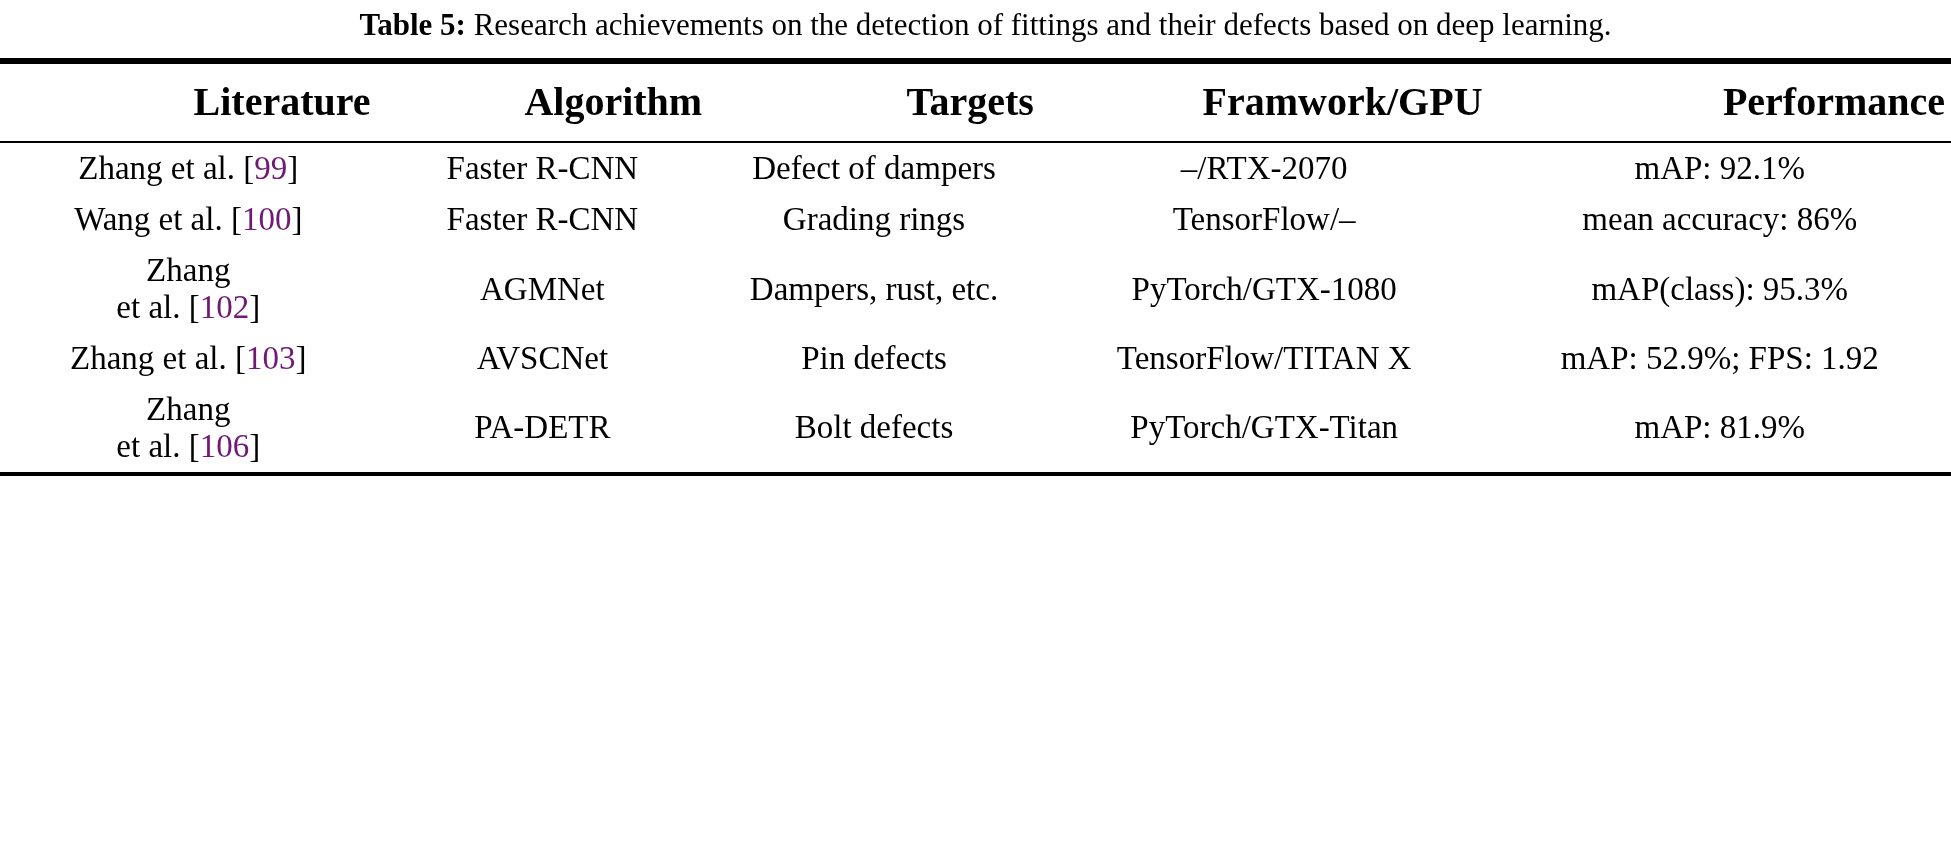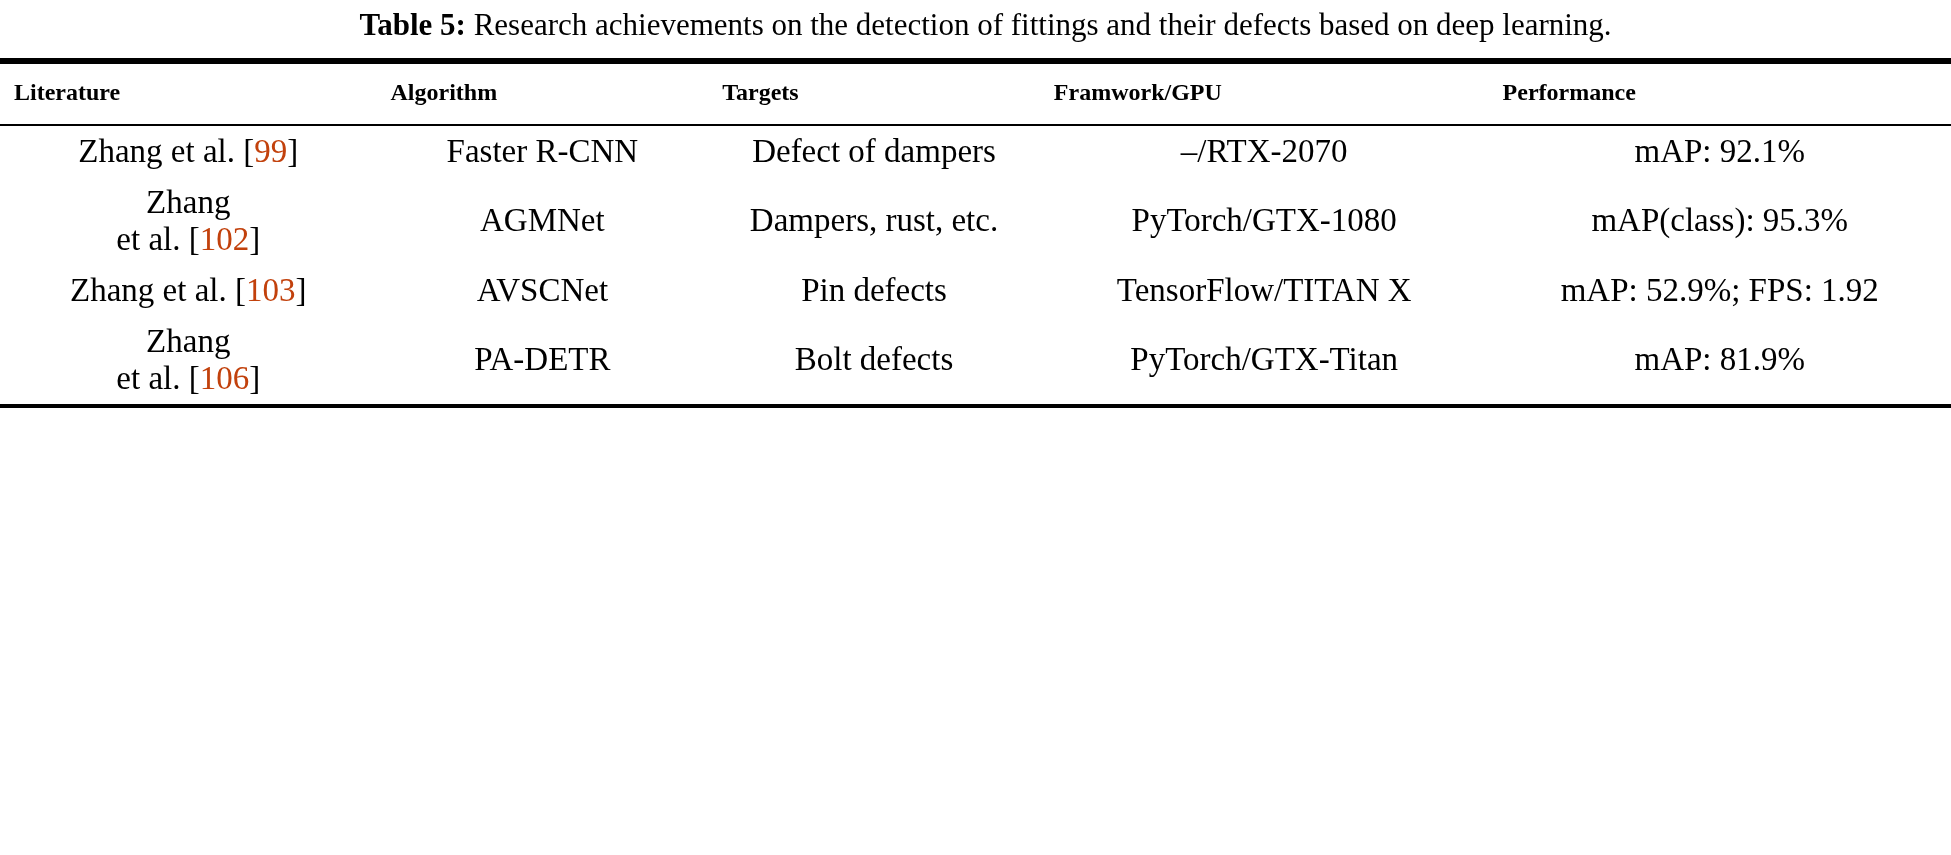--- a/index.html
+++ b/index.html
@@ -59,36 +59,36 @@
     border-collapse: collapse;
     table-layout: fixed;
   }
   table.data col.c0 { width: 19.3%; }
   table.data col.c1 { width: 17.0%; }
   table.data col.c2 { width: 17.0%; }
   table.data col.c3 { width: 23.0%; }
   table.data col.c4 { width: 23.7%; }
 
   table.data th {
-    font-size: 24px;
+    font-size: 40px;
     font-weight: bold;
-    text-align: left;
+    text-align: right;
     padding: 16px 6px 18px 14px;
     line-height: 1.08;
     vertical-align: middle;
   }
   table.data td {
     font-size: 33px;
     text-align: center;
     padding: 7px 8px;
     line-height: 1.12;
     vertical-align: middle;
   }
   .ref {
-    color: #c2410c;
+    color: #701a75;
     font-family: Liberation Serif, serif;
   }
   .two-line {
     display: block;
   }
 </style>
 </head>
 <body>
 
 <div class="table-figure">
@@ -131,20 +131,27 @@
     <tbody>
 
       <tr>
         <td><span>Zhang et al. [</span><span class="ref">99</span><span>]</span></td>
         <td>Faster R-CNN</td>
         <td>Defect of dampers</td>
         <td>–/RTX-2070</td>
         <td>mAP: 92.1%</td>
       </tr>
 
+      <tr>
+        <td><span>Wang et al. [</span><span class="ref">100</span><span>]</span></td>
+        <td>Faster R-CNN</td>
+        <td>Grading rings</td>
+        <td>TensorFlow/–</td>
+        <td>mean accuracy: 86%</td>
+      </tr>
 
 
       <tr>
         <td>
             <span class="two-line">Zhang</span>
             <span class="two-line"><span>et al. [</span><span class="ref">102</span><span>]</span></span>
           </td>
         <td>AGMNet</td>
         <td>Dampers, rust, etc.</td>
         <td>PyTorch/GTX-1080</td>

